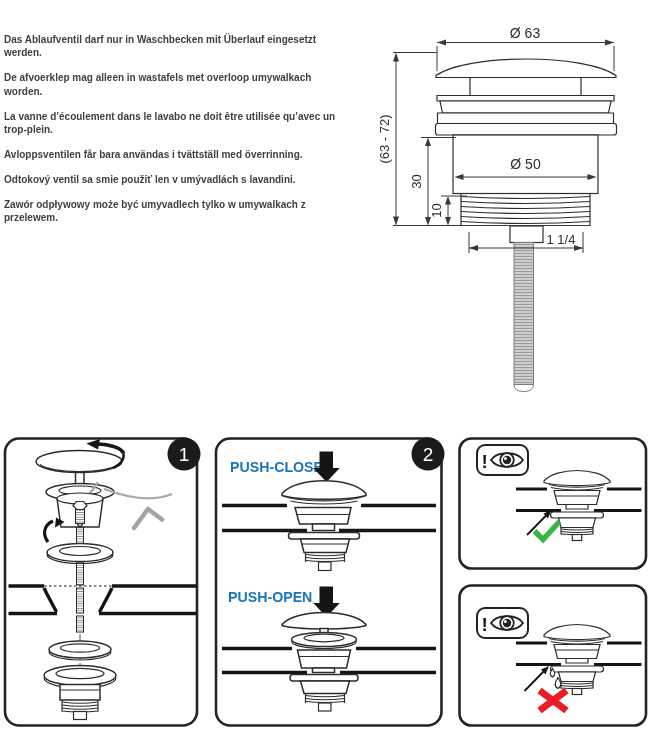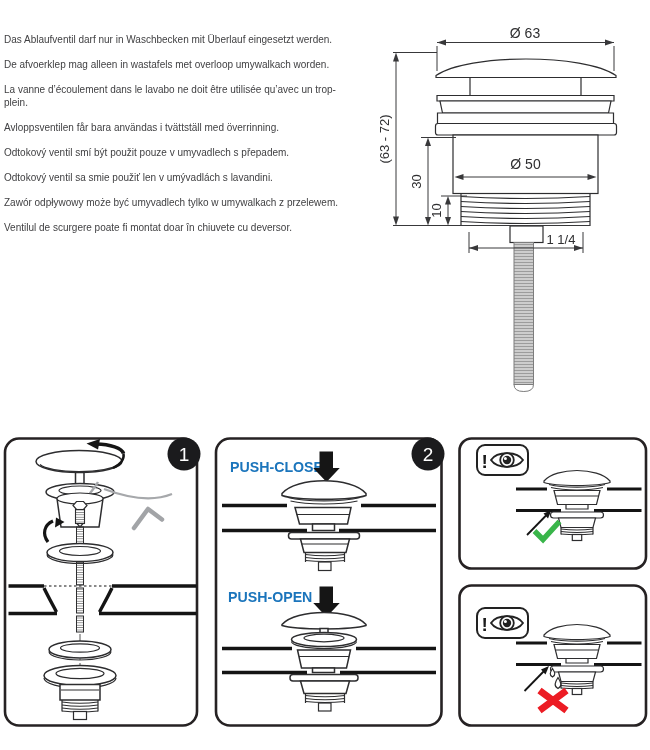--- a/index.html
+++ b/index.html
@@ -1,21 +1,21 @@
 <!DOCTYPE html>
 <html><head>
 <meta charset="utf-8">
 <style>
   html,body{margin:0;padding:0;background:#fff;}
   body{width:650px;height:750px;position:relative;overflow:hidden;
        font-family:"Liberation Sans",sans-serif;}
   .abs{position:absolute;}
   
   .text-col{left:4px;top:33px;width:340px;color:#414143;font-size:10px;
-            line-height:13.4px;}
+            line-height:13.4px;font-weight:bold;}
   .text-col p{margin:0 0 11.5px 0;}
   
   svg{display:block;}
   .ln{stroke:#2d2d2f;stroke-width:1.2;fill:none;}
   .fw{stroke:#2d2d2f;stroke-width:1.2;fill:#fff;}
   .p15{stroke-width:1.5;}
   .sink{stroke:#141414;stroke-width:3.4;fill:none;}
   .dim{stroke:#38383a;stroke-width:1;fill:none;}
   .dimf{fill:#38383a;stroke:none;}
   .dimtext{font-family:"Liberation Sans",sans-serif;font-size:13px;fill:#2f2f31;
@@ -34,24 +34,22 @@
   .blk{fill:#151515;stroke:none;}
 </style>
 </head>
 <body>
 
 <div class="abs text-col">
   <p>Das Ablaufventil darf nur in Waschbecken mit Überlauf eingesetzt werden.</p>
   <p>De afvoerklep mag alleen in wastafels met overloop umywalkach worden.</p>
   <p>La vanne d’écoulement dans le lavabo ne doit être utilisée qu’avec un trop-plein.</p>
   <p>Avloppsventilen får bara användas i tvättställ med överrinning.</p>
-  <p>Odtokový ventil smí být použit pouze v umyvadlech s přepadem.</p>
   <p>Odtokový ventil sa smie použiť len v umývadlách s lavandini.</p>
   <p>Zawór odpływowy może być umyvadlech tylko w umywalkach z przelewem.</p>
-  <p>Ventilul de scurgere poate fi montat doar în chiuvete cu deversor.</p>
 </div>
 
 <svg class="abs" style="left:370px;top:10px" width="280" height="390" viewBox="370 10 280 390">
   <defs>
     <pattern id="ha" width="4" height="3" patternUnits="userSpaceOnUse">
       <path d="M0,1.5 H4" stroke="#8f8f8f" stroke-width="0.8"></path>
     </pattern>
   </defs>
 
   <g>

